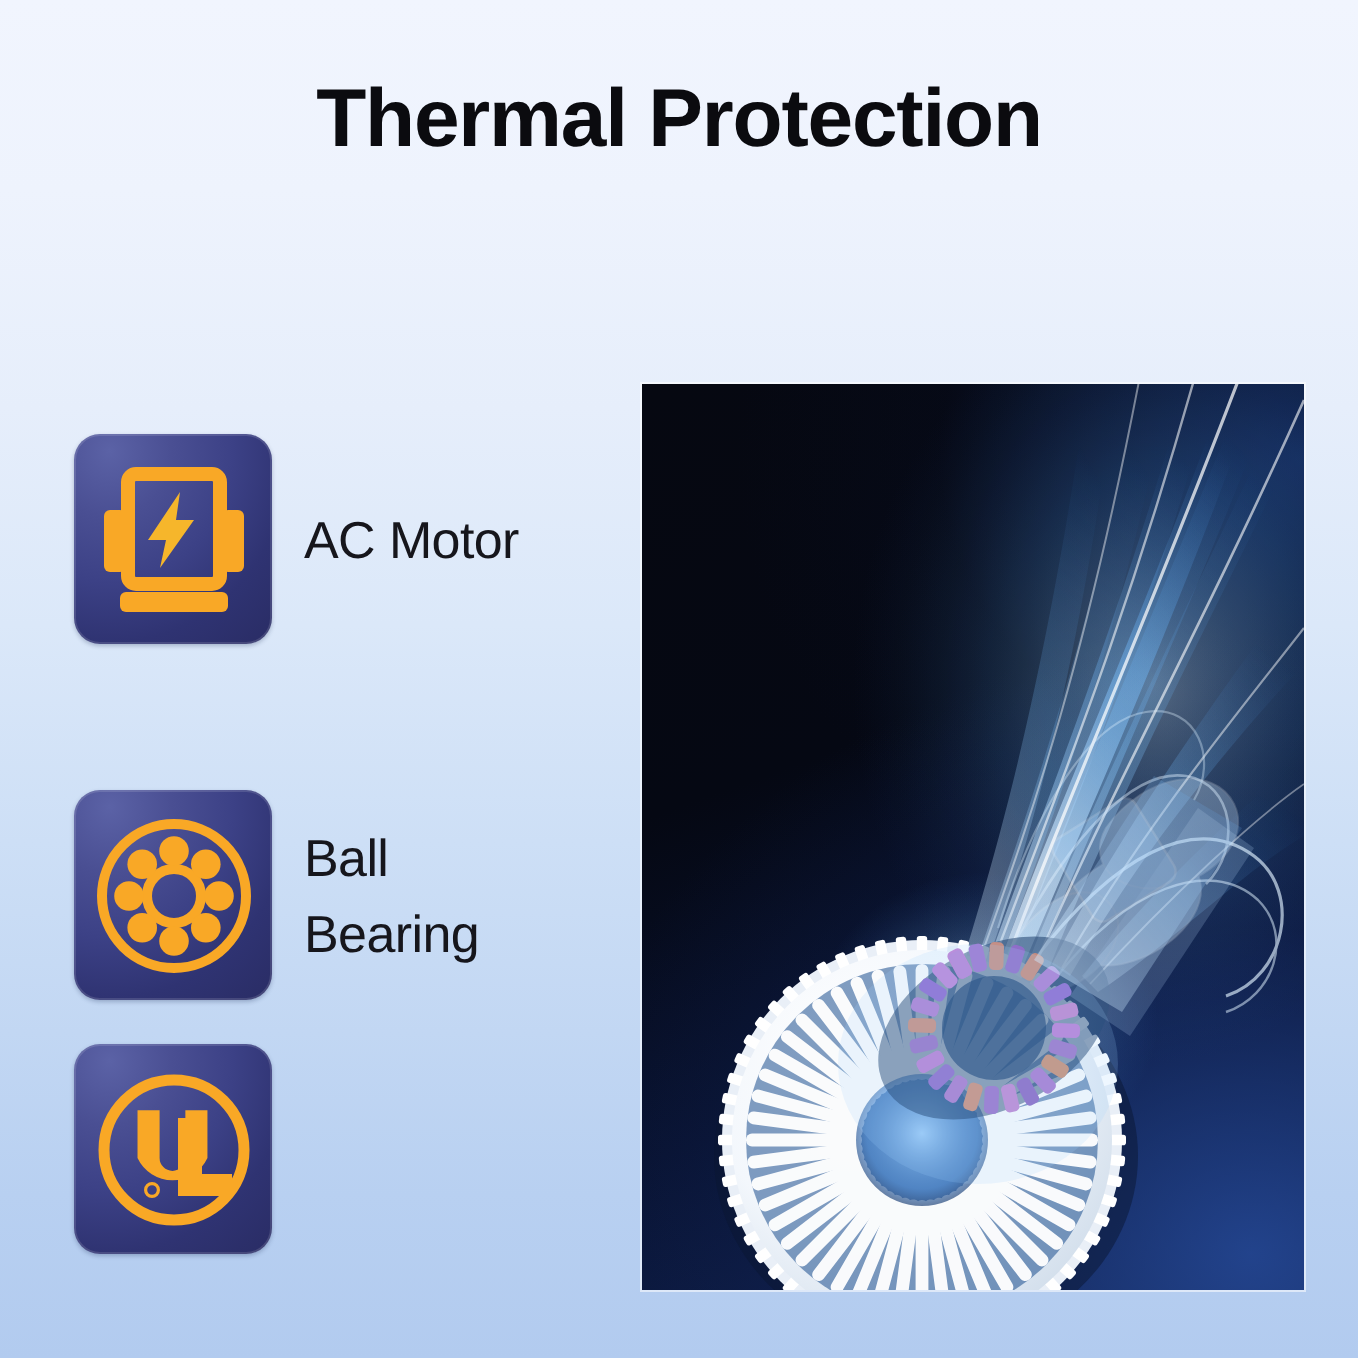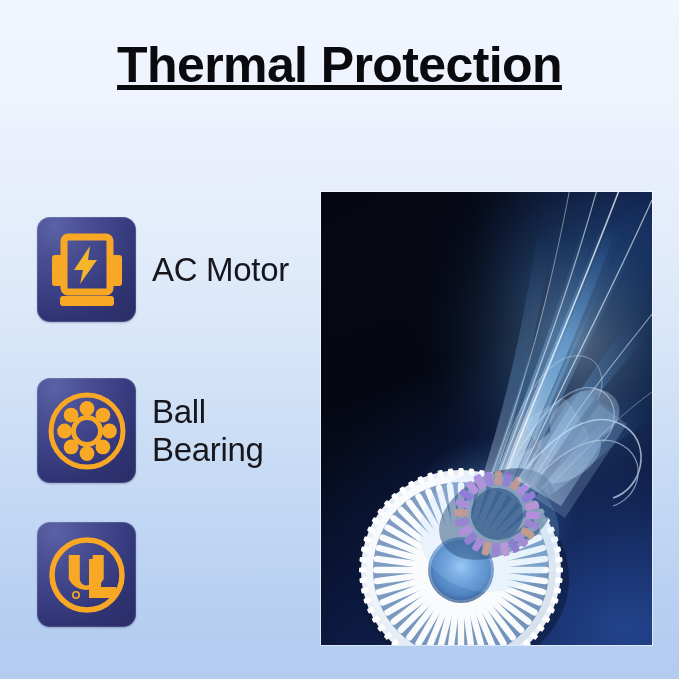--- a/index.html
+++ b/index.html
@@ -28,67 +28,66 @@
     overflow: hidden;
   }
 
   
   .title {
     position: absolute;
     left: 0;
     top: 36px;
     width: 679px;
     text-align: center;
-    font-size: 50px;
+    font-size: 41px;
     font-weight: bold;
     letter-spacing: -0.6px;
     color: #0b0b0f;
     font-family: "Liberation Sans", sans-serif;
-    text-decoration: underline;
   }
 
   
   .features {
     position: absolute;
     left: 37px;
     top: 217px;
     width: 270px;
   }
 
   .feature {
     position: absolute;
     left: 0;
     display: flex;
     align-items: center;
     gap: 16px;
   }
 
   .feature.f0 { top: 0px; }
-  .feature.f1 { top: 161px; }
+  .feature.f1 { top: 178px; }
   .feature.f2 { top: 305px; }
 
   .tile {
     position: relative;
     width: 99px;
     height: 105px;
     border-radius: 13px;
     background:
       radial-gradient(120% 120% at 18% 8%, #5b62a6 0%, #4a4f93 26%, #3c4186 52%, #2f3372 76%, #2a2d66 100%);
     box-shadow: 0 1px 2px rgba(30,45,90,0.28),
                 inset 0 0 0 1px rgba(255,255,255,0.13);
     flex: none;
     display: flex;
     align-items: center;
     justify-content: center;
   }
 
   .tile svg { display: block; }
 
   .feature-label {
-    font-size: 33px;
+    font-size: 26px;
     line-height: 38px;
     color: #16161c;
     letter-spacing: -0.3px;
     white-space: pre-line;
     font-family: "Liberation Sans", sans-serif;
     font-weight: 400;
   }
 
   
   .photo {

